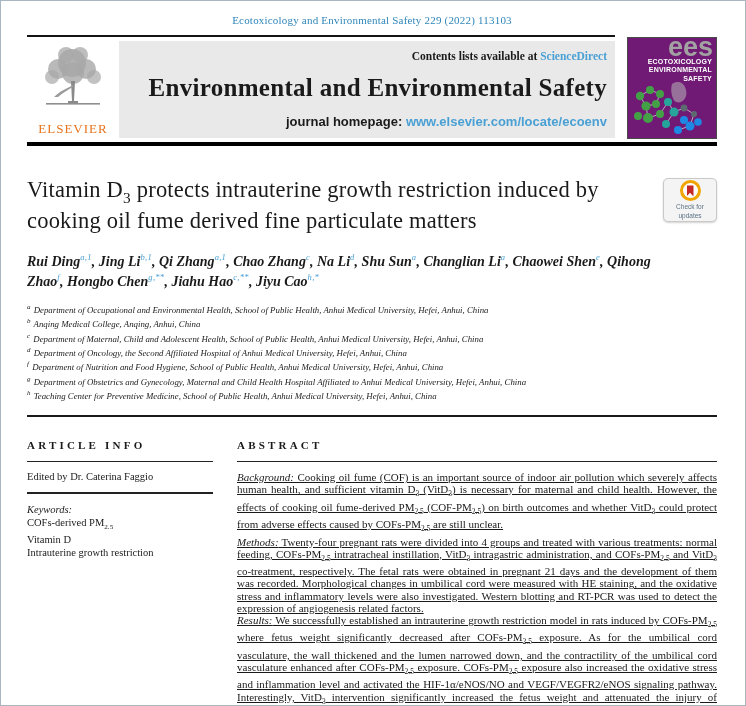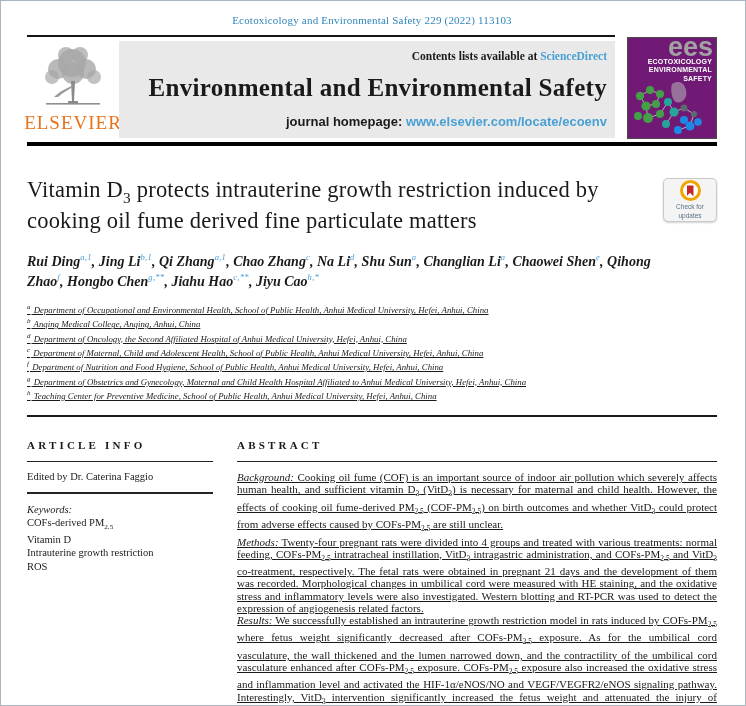--- a/index.html
+++ b/index.html
@@ -7,21 +7,21 @@
     width:746px; height:706px; box-sizing:border-box;
     border:1px solid #a9b6c2; background:#fff;
     padding:13px 28px 0 26px; position:relative; overflow:hidden;
     font-family:"Liberation Serif","DejaVu Serif",serif; color:#1a1a1a;
   }
   .citation { text-align:center; color:#2f86ba; font-size:11px; letter-spacing:.2px; margin-bottom:9px; }
 
   .header-row { display:flex; align-items:flex-start; }
   .header-main { flex:1; display:flex; border-top:2px solid #141414; padding-top:4px; }
   .logo-box { width:92px; display:flex; flex-direction:column; align-items:center; padding-top:4px; }
-  .logo-word { color:#e8731c; font-size:19px; letter-spacing:1px; margin-top:1px; }
+  .logo-word { color:#e8731c; font-size:13px; letter-spacing:1px; margin-top:10px; }
   .band { flex:1; background:#e9e9e9; height:97px; box-sizing:border-box;
           display:flex; flex-direction:column; justify-content:space-between;
           text-align:right; padding:9px 8px 9px; }
   .contents-line { font-size:11.5px; font-weight:bold; }
   .contents-line .link, .homepage-line .link { color:#4aa0d4; text-decoration:none; font-weight:bold; cursor:pointer; }
   .band-title { font-size:25px; font-weight:bold; letter-spacing:.3px; }
   .homepage-line { font-size:13px; font-weight:bold; font-family:"Liberation Sans","DejaVu Sans",sans-serif; }
 
   .cover-box { width:88px; height:100px; margin-left:12px; margin-top:2px; background:#701a75;
                border:1px solid #4a4a4a; position:relative; overflow:hidden; cursor:pointer; }
@@ -43,21 +43,21 @@
                 display:flex; align-items:center; justify-content:center; }
   .badge-pin { width:7px; height:11px; background:#c62828; clip-path:polygon(0 0,100% 0,100% 100%,50% 68%,0 100%); }
   .badge-text { font-size:6.5px; color:#5b7285; line-height:1.25; text-align:center; margin-top:2px;
                 font-family:"Liberation Sans","DejaVu Sans",sans-serif; }
 
   .authors { margin-top:15px; font-size:14px; font-weight:bold; line-height:1.42; width:92%;font-style:italic; }
   .authors sup { color:#4aa0d4; font-weight:normal; font-size:8.5px; letter-spacing:.3px; }
 
   .affils { margin-top:11px; font-style:italic; font-size:8.8px; line-height:1.24; }
   .affils sup { font-size:7px; margin-right:1px; }
-  .affil { margin:0 0 1.5px 0;text-decoration:underline; }
+  .affil { margin:0 0 1.5px 0; }
 
   .mid-rule { height:2px; background:#1a1a1a; margin-top:13px; }
 
   .columns { display:flex; margin-top:22px; gap:24px; }
   .col-left { width:186px; flex-shrink:0; }
   .col-right { flex:1; }
   .sec-head { font-size:11px; font-weight:bold; letter-spacing:3.2px; }
   .col-rule { height:1.5px; background:#222; margin:10px 0 9px; }
   .edited { font-size:10.5px; margin:0 0 2px; }
   .kw-label { font-style:italic; font-size:10.5px; line-height:1.3; }
@@ -168,41 +168,40 @@
       </div>
       <div class="badge-text">Check for updates</div>
     </div>
   </div>
 
   <div class="authors"><span>Rui Ding<sup>a,1</sup>, </span><span>Jing Li<sup>b,1</sup>, </span><span>Qi Zhang<sup>a,1</sup>, </span><span>Chao Zhang<sup>c</sup>, </span><span>Na Li<sup>d</sup>, </span><span>Shu Sun<sup>a</sup>, </span><span>Changlian Li<sup>a</sup>, </span><span>Chaowei Shen<sup>e</sup>, </span><span>Qihong Zhao<sup>f</sup>, </span><span>Hongbo Chen<sup>g,**</sup>, </span><span>Jiahu Hao<sup>c,**</sup>, </span><span>Jiyu Cao<sup>h,*</sup></span></div>
 
   <div class="affils">
       <div class="affil"><sup>a</sup> Department of Occupational and Environmental Health, School of Public Health, Anhui Medical University, Hefei, Anhui, China</div>
       <div class="affil"><sup>b</sup> Anqing Medical College, Anqing, Anhui, China</div>
+      <div class="affil"><sup>c</sup> Department of Maternal, Child and Adolescent Health, School of Public Health, Anhui Medical University, Hefei, Anhui, China</div>
       <div class="affil"><sup>d</sup> Department of Oncology, the Second Affiliated Hospital of Anhui Medical University, Hefei, Anhui, China</div>
-      <div class="affil"><sup>c</sup> Department of Maternal, Child and Adolescent Health, School of Public Health, Anhui Medical University, Hefei, Anhui, China</div>
       <div class="affil"><sup>f</sup> Department of Nutrition and Food Hygiene, School of Public Health, Anhui Medical University, Hefei, Anhui, China</div>
       <div class="affil"><sup>g</sup> Department of Obstetrics and Gynecology, Maternal and Child Health Hospital Affiliated to Anhui Medical University, Hefei, Anhui, China</div>
       <div class="affil"><sup>h</sup> Teaching Center for Preventive Medicine, School of Public Health, Anhui Medical University, Hefei, Anhui, China</div>
     </div>
 
   <div class="mid-rule"></div>
 
   <div class="columns">
     <div class="col-left">
       <div class="sec-head">ARTICLE INFO</div>
       <div class="col-rule"></div>
       <div class="edited">Edited by Dr. Caterina Faggio</div>
       <div class="col-rule"></div>
       <div class="kw-label">Keywords:</div>
       <div>
           <div class="kw">COFs-derived PM<sub>2.5</sub></div>
           <div class="kw">Vitamin D</div>
           <div class="kw">Intrauterine growth restriction</div>
-          <div class="kw">ROS</div>
         </div>
     </div>
     <div class="col-right">
       <div class="sec-head">ABSTRACT</div>
       <div class="col-rule"></div>
       <div class="abstract-body">
           <p><span class="ab-label">Background:</span> Cooking oil fume (COF) is an important source of indoor air pollution which severely affects human health, and sufficient vitamin D<sub>3</sub> (VitD<sub>3</sub>) is necessary for maternal and child health. However, the effects of cooking oil fume-derived PM<sub>2.5</sub> (COF-PM<sub>2.5</sub>) on birth outcomes and whether VitD<sub>3</sub> could protect from adverse effects caused by COFs-PM<sub>2.5</sub> are still unclear.</p>
           <p><span class="ab-label">Methods:</span> Twenty-four pregnant rats were divided into 4 groups and treated with various treatments: normal feeding, COFs-PM<sub>2.5</sub> intratracheal instillation, VitD<sub>3</sub> intragastric administration, and COFs-PM<sub>2.5</sub> and VitD<sub>3</sub> co-treatment, respectively. The fetal rats were obtained in pregnant 21 days and the development of them was recorded. Morphological changes in umbilical cord were measured with HE staining, and the oxidative stress and inflammatory levels were also investigated. Western blotting and RT-PCR was used to detect the expression of angiogenesis related factors.</p>
           <p><span class="ab-label">Results:</span> We successfully established an intrauterine growth restriction model in rats induced by COFs-PM<sub>2.5</sub> where fetus weight significantly decreased after COFs-PM<sub>2.5</sub> exposure. As for the umbilical cord vasculature, the wall thickened and the lumen narrowed down, and the contractility of the umbilical cord vasculature enhanced after COFs-PM<sub>2.5</sub> exposure. COFs-PM<sub>2.5</sub> exposure also increased the oxidative stress and inflammation level and activated the HIF-1α/eNOS/NO and VEGF/VEGFR2/eNOS signaling pathway. Interestingly, VitD<sub>3</sub> intervention significantly increased the fetus weight and attenuated the injury of umbilical cord vascular, and partly or completely reversed the changes in the ROS/eNOS/ET-1 axis caused by COF-PM.</p>
         </div>

